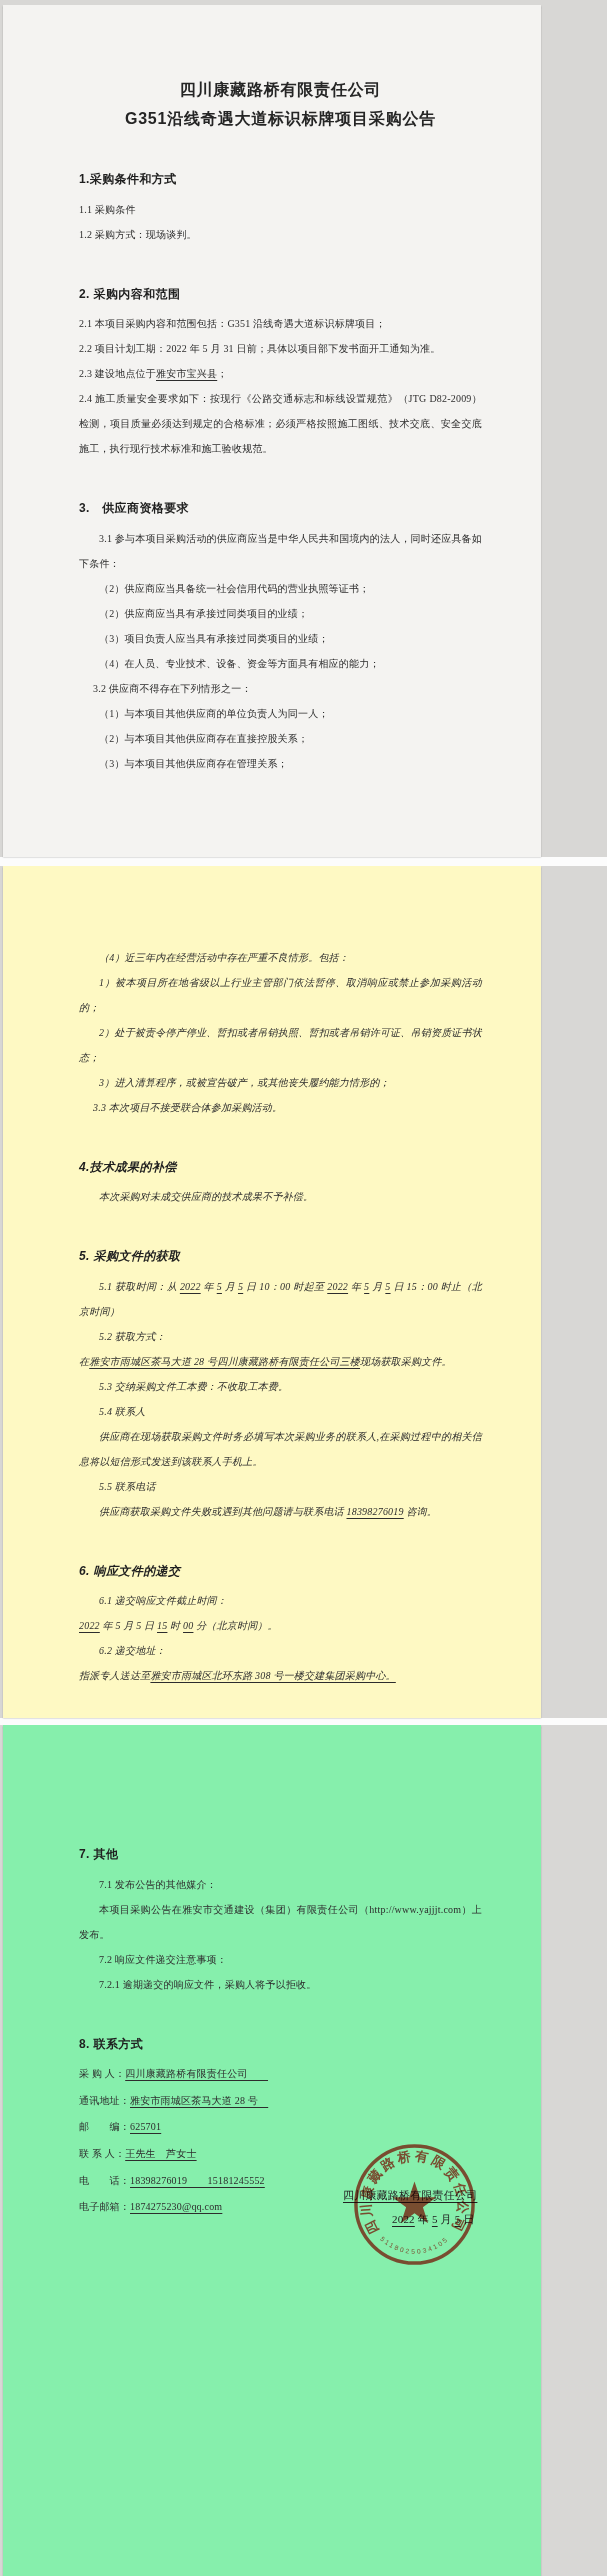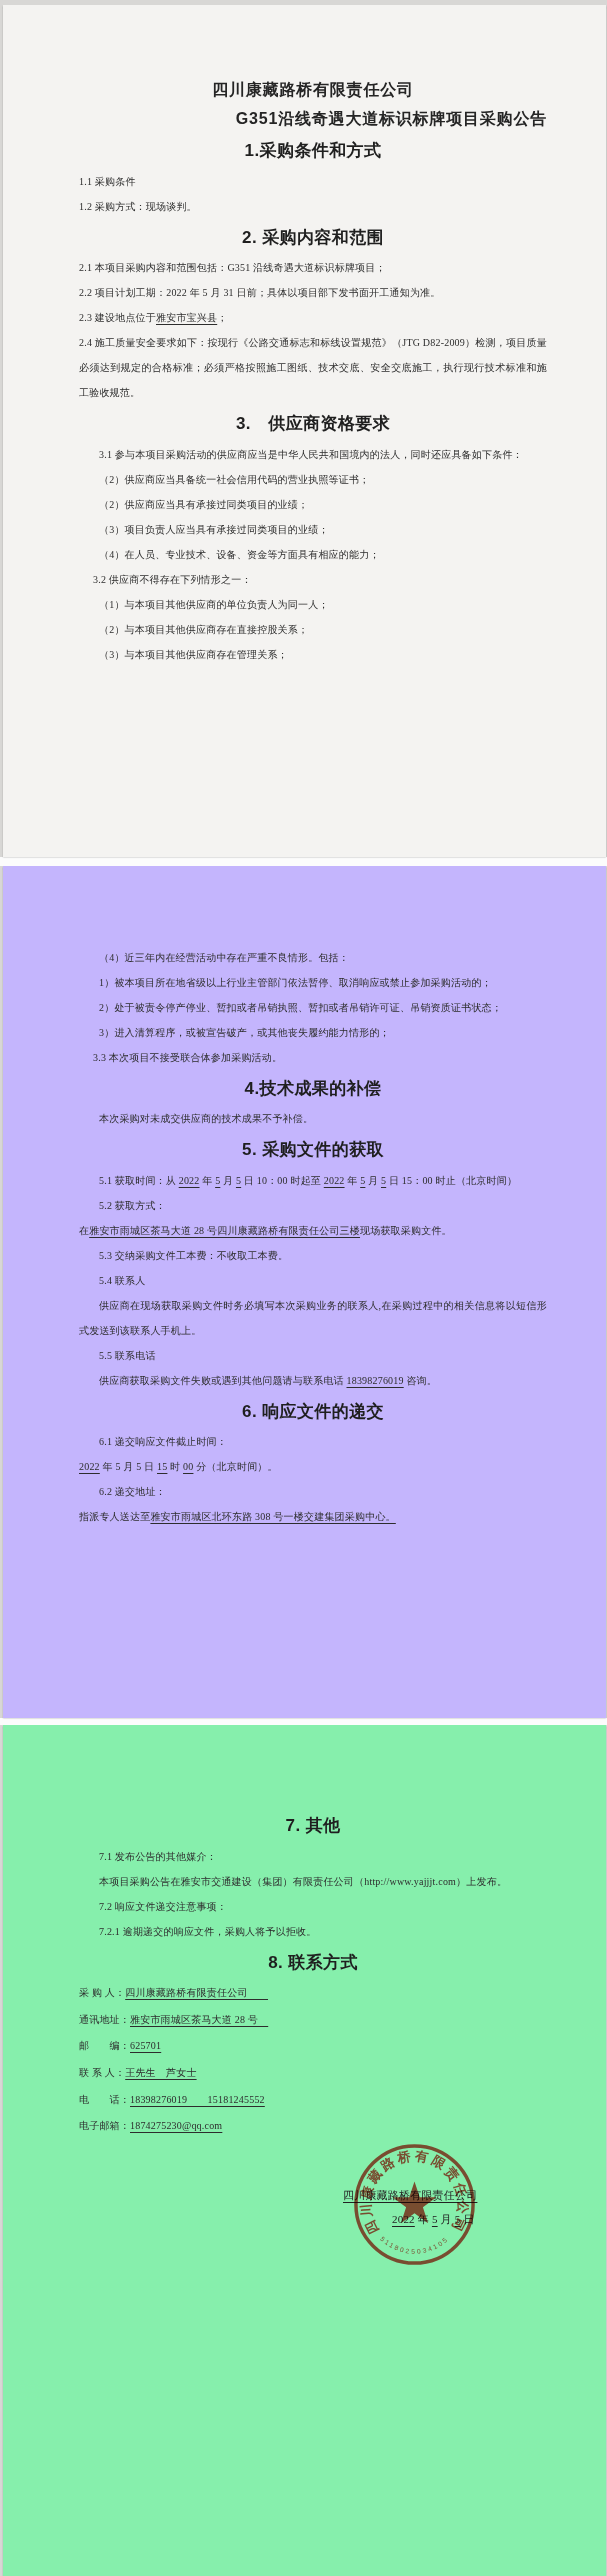--- a/index.html
+++ b/index.html
@@ -1,34 +1,34 @@
 <!DOCTYPE html>
 <html style="font-size:12px"><head>
 <meta charset="utf-8">
 <style>
   html,body{margin:0;padding:0;}
   body{width:607px;background:#d8d7d5;font-family:"Liberation Serif","DejaVu Serif",serif;}
   .gap{width:607px;background:#fcfcfc;}
-  .page{position:relative;margin-left:3px;width:603px;background:#f4f3f1;
+  .page{position:relative;margin-left:3px;width:538px;background:#f4f3f1;
         box-shadow:0 0.8px 1.5px rgba(0,0,0,.28);overflow:hidden;}
   #p1{height:852px;margin-top:4.6px;}
-  #p2{height:852px;background:#c4b5fd;}
+  #p2{height:852px;background:#fef9c3;font-style:italic;}
   #p3{height:852px;background:#86efac;}
   .g1{height:9px;} .g2{height:7.6px;}
   .content{padding:0 59px 0 76px;}
   #p1 .content{padding-top:73px;}
   #p2 .content{padding-top:79px;}
   #p3 .content{padding-top:82px;}
   .blk{font-size:10px;line-height:25px;color:#2d2d2d;text-align:justify;letter-spacing:0.2px;}
   .t1,.t2{font-family:"Liberation Sans","DejaVu Sans",sans-serif;font-weight:700;
           text-align:center;font-size:16px;color:#252525;letter-spacing:0.8px;}
   .t1{line-height:23px;}
-  .t2{line-height:27px;margin-top:4.6px;text-align:right;}
-  .h1{font-family:"Liberation Sans","DejaVu Sans",sans-serif;font-weight:700;font-size:17px;
-      line-height:32px;margin-top:3px;margin-bottom:1.5px;text-align:center;
+  .t2{line-height:27px;margin-top:4.6px;}
+  .h1{font-family:"Liberation Sans","DejaVu Sans",sans-serif;font-weight:700;font-size:12px;
+      line-height:32px;margin-top:31px;margin-bottom:1.5px;text-align:left;
       letter-spacing:0.4px;color:#1f1f1f;}
   .para{text-indent:2em;}
   .item{text-indent:2em;}
   .n2{text-indent:1.4em;}
   .kv{line-height:26.6px;}
   .u{text-decoration:underline;text-underline-offset:3px;}
   .sig{position:absolute;left:340px;top:458px;font-size:11px;line-height:24px;
        color:#222;letter-spacing:0.2px;z-index:1;}
   .sig .l2{padding-left:49px;}
   .stamp{position:absolute;left:346px;top:414px;width:131px;height:131px;

